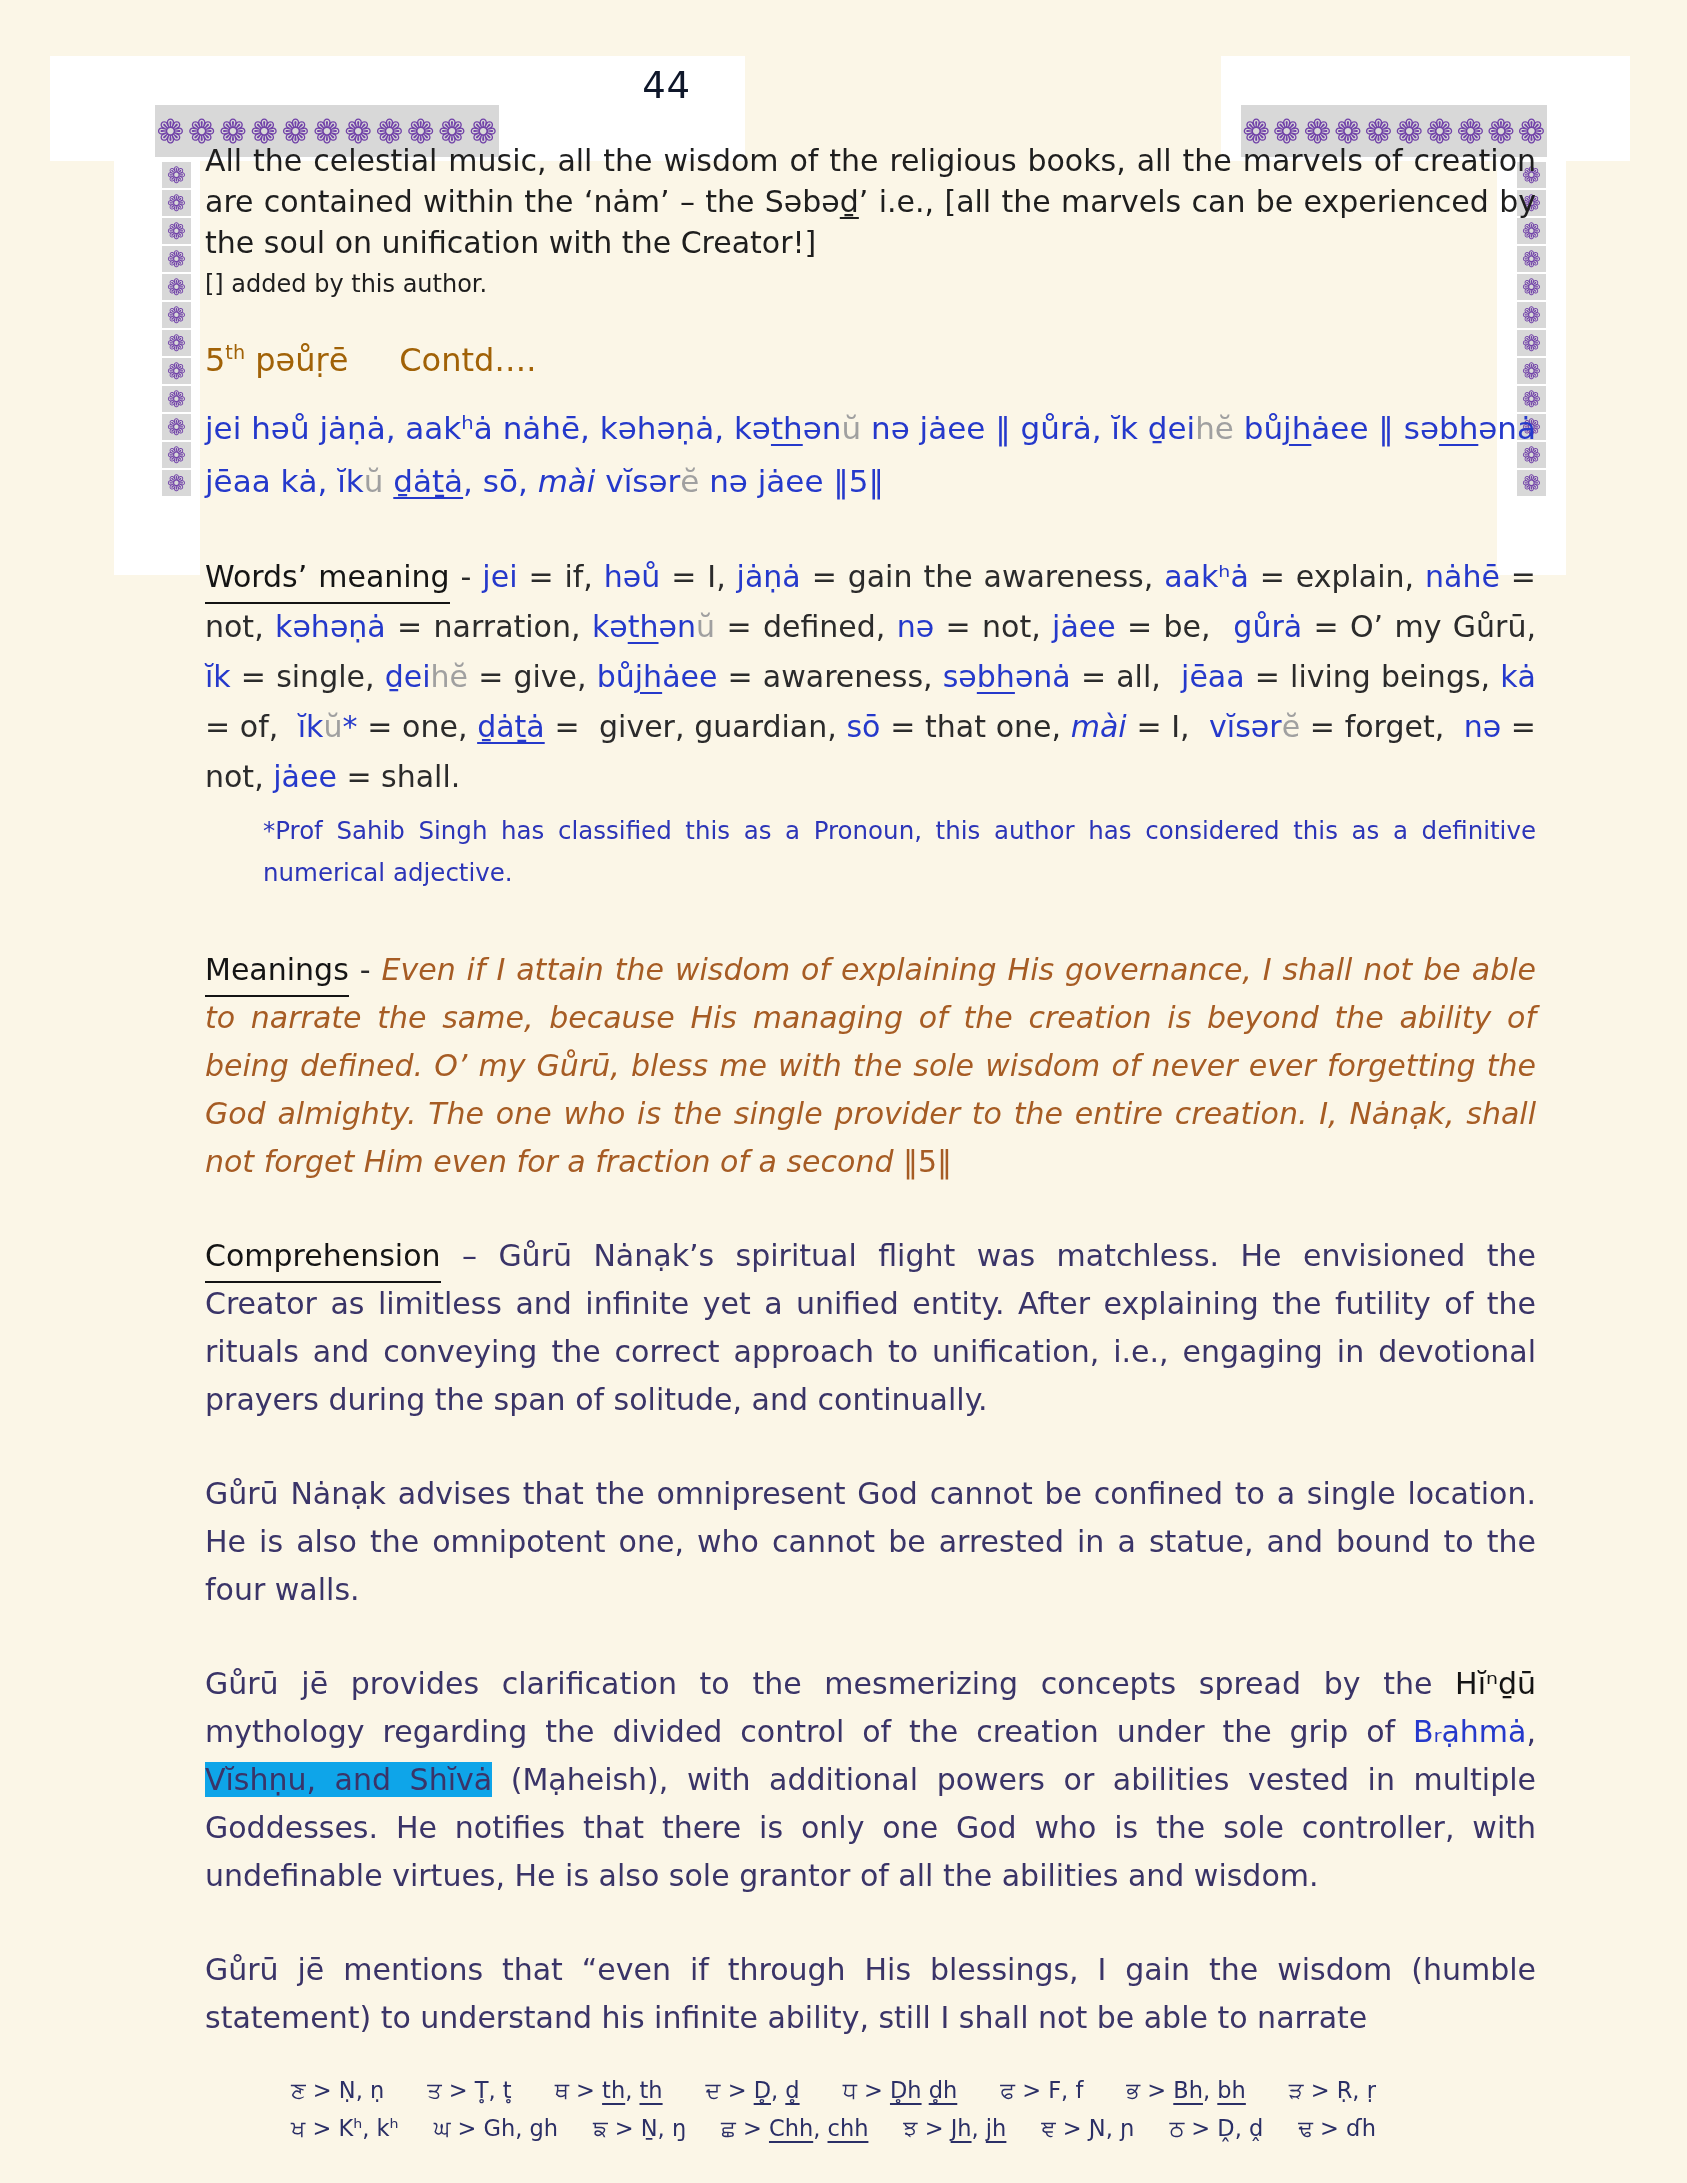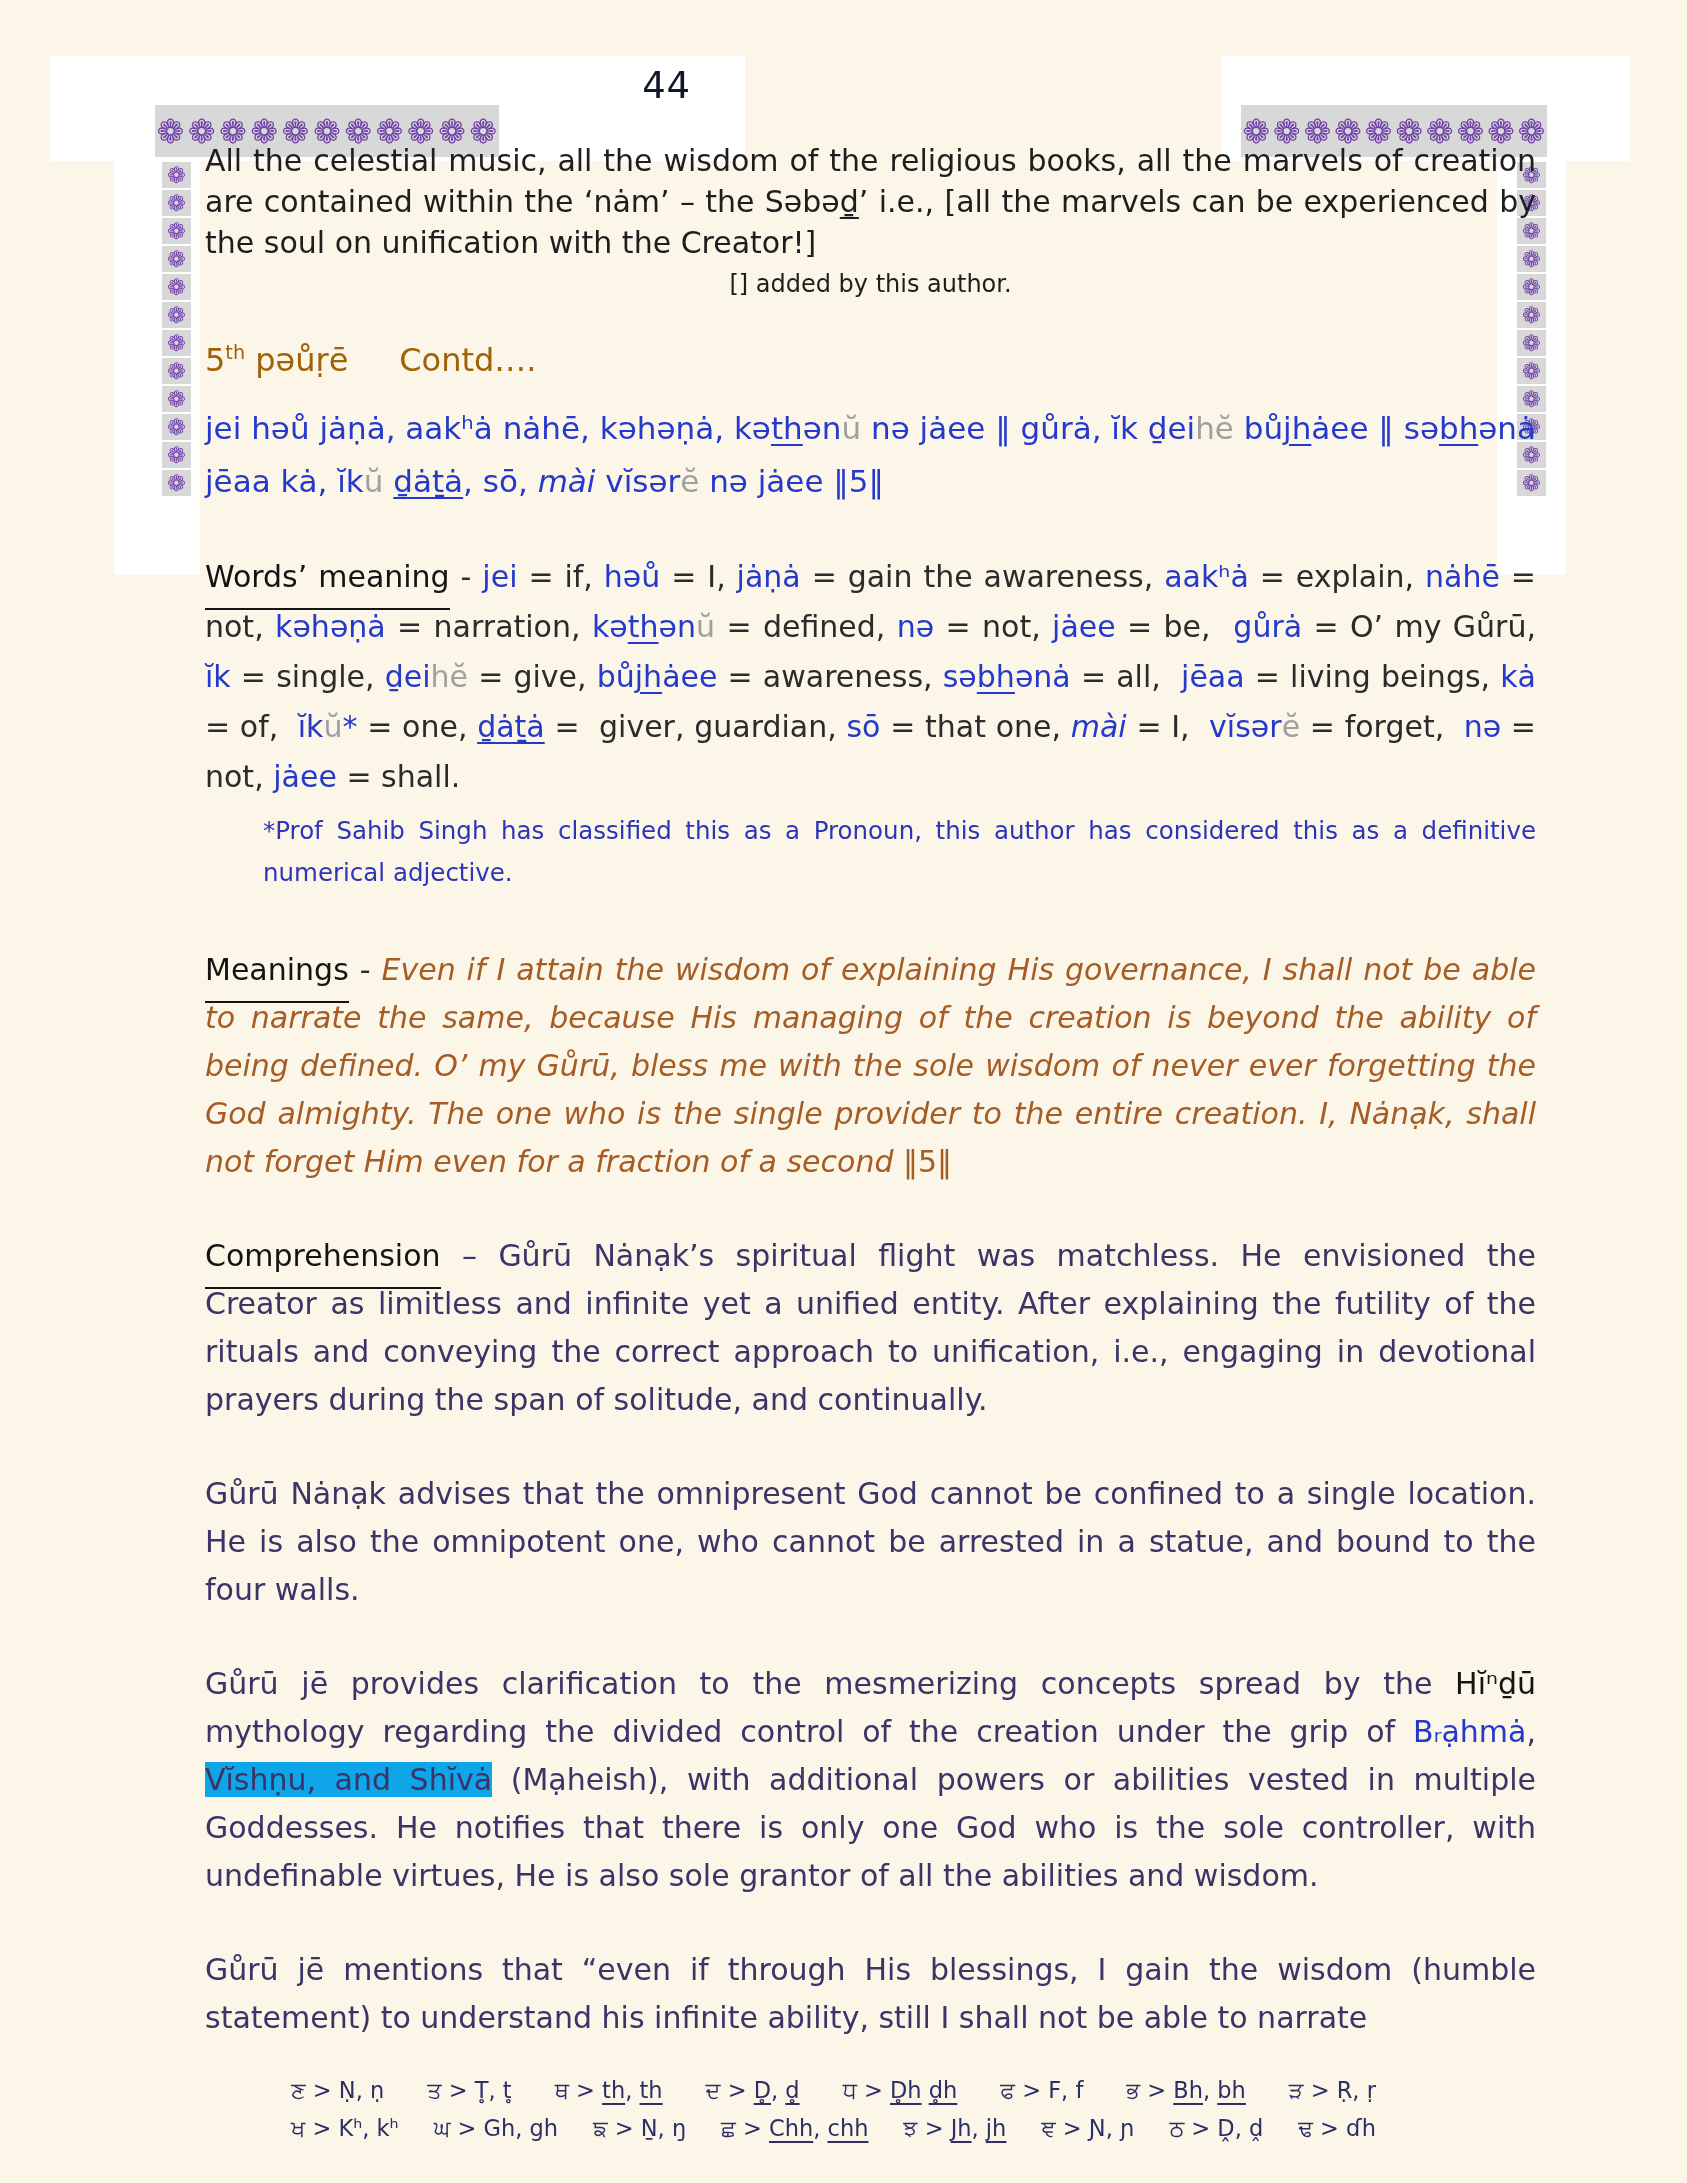--- a/index.html
+++ b/index.html
@@ -39,39 +39,39 @@
     display:flex;align-items:center;justify-content:center;
     width:29px;height:26px;background:#D8D8D8;
     font-size:22.5px;line-height:1;color:#7142A8;
   }
 
   .content{
     position:absolute;left:205px;top:140px;width:1331px;
   }
   .para{white-space:pre-wrap;text-align:justify;}
   .p-intro{font-size:30px;line-height:41px;color:#1E1E1E;}
-  .p-note{font-size:24px;line-height:33px;margin-top:5.3px;color:#1E1E1E;text-align:center;}
+  .p-note{font-size:24px;line-height:33px;margin-top:5.3px;color:#1E1E1E;text-align:left;}
   .p-heading{font-size:32px;line-height:44px;margin-top:30px;color:#a16207;text-align:left;}
   .p-verse{font-size:31px;line-height:53px;margin-top:20px;color:#2539CB;}
   .p-words{font-size:30px;line-height:50px;margin-top:44px;color:#2B2B2B;}
   .p-foot{font-size:24.5px;line-height:42px;margin-top:8px;margin-left:58px;color:#2C35B8;}
   .p-mean{font-size:30px;line-height:48px;margin-top:52px;color:#2B2B2B;}
   .p-body{font-size:30px;line-height:48px;margin-top:46px;color:#3A3468;}
 
   
   .run-sup{font-size:60%;vertical-align:super;}
   .run-blue{color:#2539CB;}
   .run-gray{color:#A0A0A0;}
   .run-black{color:#141414;}
   .run-indigo{color:#3A3468;}
   .run-brown{color:#A65C24;}
   .run-i{font-style:italic;}
   .run-u{text-decoration:underline;text-underline-offset:4.6px;text-decoration-thickness:2px;}
   .run-hl{background:#0ea5e9;}
-  .run-head{color:#141414;border-bottom:2.6px solid #141414;padding-bottom:14px;}
+  .run-head{color:#141414;border-bottom:2.6px solid #141414;padding-bottom:8px;}
 
   .legend{
     margin-top:29px;margin-left:86px;width:1085px;
     font-size:22.5px;line-height:38px;color:#2B2F66;
   }
   .legend-row{display:flex;justify-content:space-between;}
   .legend-item{white-space:pre;}
 </style>
 </head>
 <body>

